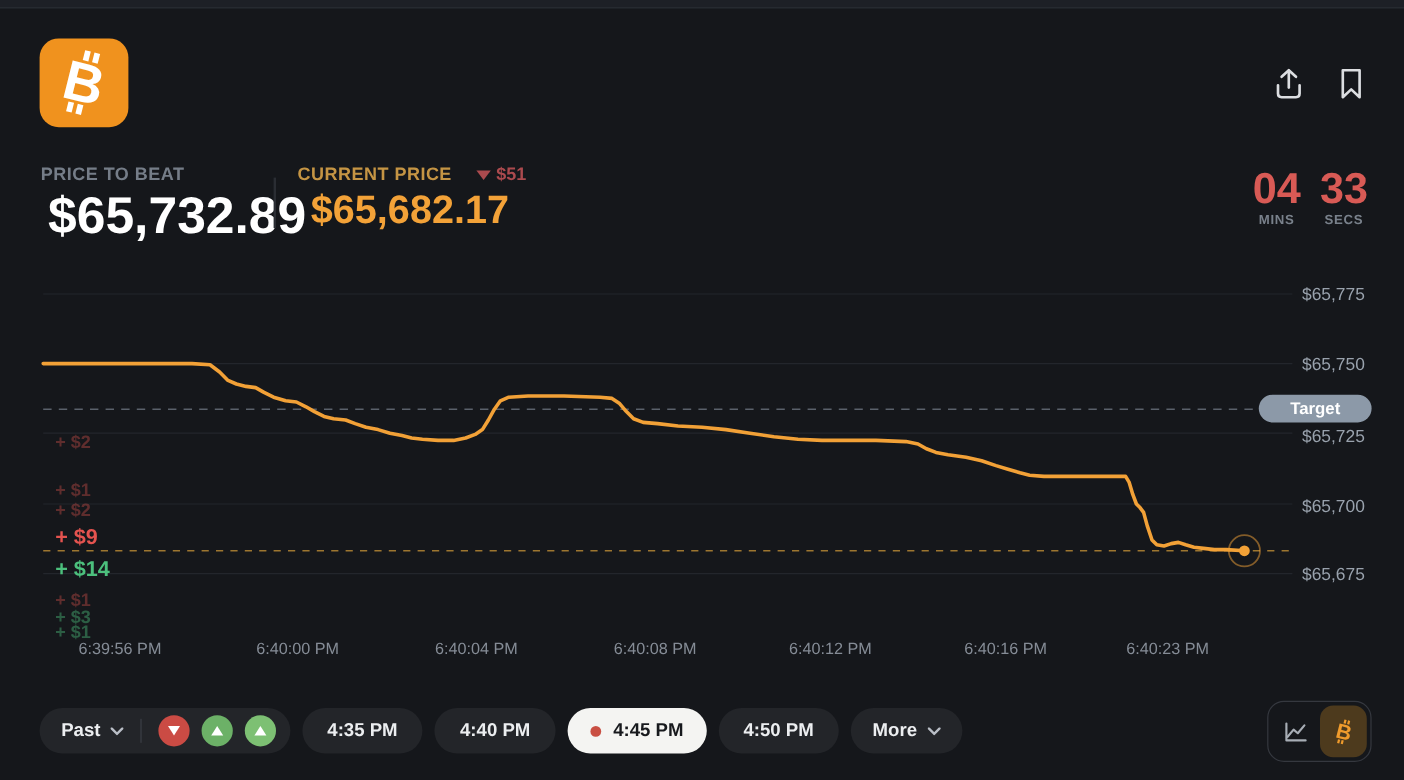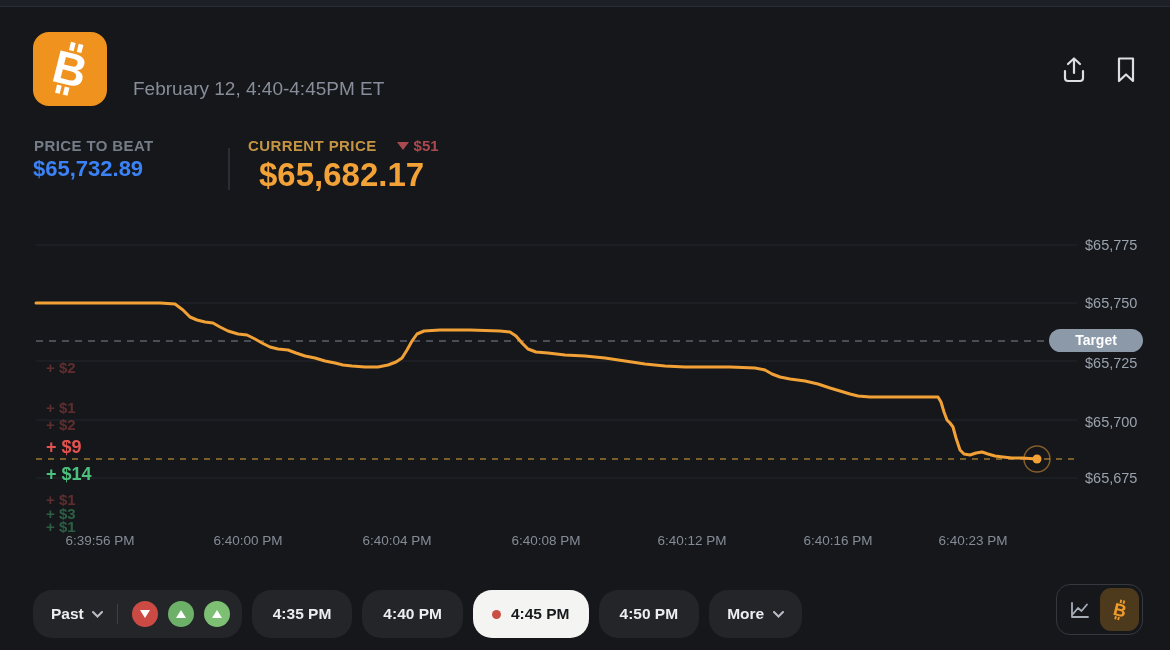--- a/index.html
+++ b/index.html
@@ -16,21 +16,21 @@
           background:#f0921e; border-radius:16px; display:flex; align-items:center; justify-content:center; }
   .page-title { position:absolute; left:133px; top:36px; font-size:28px; font-weight:700; color:#f4f5f7; letter-spacing:.2px; }
   .subtitle   { position:absolute; left:133px; top:78px; font-size:19px; font-weight:400; color:#878e99; }
   .header-actions { position:absolute; right:28px; top:54px; display:flex; gap:20px; }
   .icon-btn { background:none; border:none; cursor:pointer; width:32px; height:32px;
               display:flex; align-items:center; justify-content:center; }
 
   
   .ptb-label { position:absolute; left:34px; top:137px; font-size:15px; font-weight:700;
                color:#757d88; letter-spacing:.4px; }
-  .ptb-value { position:absolute; left:33px; top:156px; font-size:22px; font-weight:700; color:#3b82f6; }
+  .ptb-value { position:absolute; left:40px; top:156px; font-size:43px; font-weight:700; color:#ffffff; }
   .vdiv { position:absolute; left:228px; top:148px; width:2px; height:42px; background:#2a2d33; }
   .cp-label-row { position:absolute; left:248px; top:137px; display:flex; align-items:center; gap:20px; }
   .cp-label { font-size:15px; font-weight:700; color:#c59544; letter-spacing:.4px; }
   .delta { display:flex; align-items:center; gap:5px; font-size:15px; font-weight:700; color:#ab4a4e; }
   .tri-down { width:0; height:0; border-left:6px solid transparent; border-right:6px solid transparent;
               border-top:8px solid #ab4a4e; }
   .cp-value { position:absolute; left:259px; top:156px; font-size:33px; font-weight:700; color:#f3a238; }
 
   .countdown { position:absolute; right:30px; top:138px; display:flex; gap:16px; }
   .cd-col { display:flex; flex-direction:column; align-items:center; }
@@ -49,21 +49,21 @@
   .bet-big { font-weight:700; font-size:18px; }
   .red-muted { fill:#e2554f; opacity:.36; }
   .green-muted { fill:#4cc07d; opacity:.42; }
   .red-bright { fill:#e4534f; }
   .green-bright { fill:#4cc07d; }
   .target-badge-rect { fill:#8c99a8; }
   .target-badge-text { fill:#ffffff; font-size:14px; font-weight:700; text-anchor:middle; }
 
   
   .toolbar { position:absolute; left:33px; top:590px; display:flex; gap:10px; align-items:center; }
-  .pill { height:48px; border-radius:19px; background:#232529; border:none; color:#eceef0;
+  .pill { height:38px; border-radius:19px; background:#232529; border:none; color:#eceef0;
           font-size:15.5px; font-weight:700; font-family:"Liberation Sans",sans-serif;
           display:flex; align-items:center; cursor:pointer; }
   .past-group { padding:0 12px 0 18px; gap:10px; }
   .group-div { width:1px; height:20px; background:#3c3f46; margin:0 4px; }
   .circ { width:26px; height:26px; border-radius:50%; border:none; cursor:pointer;
           display:flex; align-items:center; justify-content:center; padding:0; }
   .circ.red { background:#cb4b44; }
   .circ.green1 { background:#6cb167; }
   .circ.green2 { background:#7dc073; }
   .tri-up-w { width:0; height:0; border-left:5px solid transparent; border-right:5px solid transparent;
@@ -93,21 +93,20 @@
     <svg width="52" height="58" viewBox="0 0 26 29">
       <g transform="rotate(14 13 14.5)" fill="#ffffff">
         <text x="13" y="22.5" text-anchor="middle" font-size="23" font-weight="800" font-family="Liberation Sans, sans-serif">B</text>
         <rect x="10.2" y="1.2" width="2.4" height="4.2"></rect>
         <rect x="14.2" y="1.2" width="2.4" height="4.2"></rect>
         <rect x="8.6" y="23.6" width="2.4" height="4.2"></rect>
         <rect x="12.6" y="23.6" width="2.4" height="4.2"></rect>
       </g>
     </svg>
   </div>
-  <div class="subtitle">February 12, 4:40-4:45PM ET</div>
   <div class="header-actions">
     <button class="icon-btn">
       <svg width="26" height="28" viewBox="0 0 26 28" fill="none" stroke="#dcdee1" stroke-width="2.2" stroke-linecap="round" stroke-linejoin="round">
         <path d="M13 17 L13 3"></path>
         <path d="M7 8 L13 2.5 L19 8"></path>
         <path d="M4 15 L4 22 Q4 25 7 25 L19 25 Q22 25 22 22 L22 15"></path>
       </svg>
     </button>
     <button class="icon-btn">
       <svg width="22" height="28" viewBox="0 0 22 28" fill="none" stroke="#dcdee1" stroke-width="2.2" stroke-linejoin="round">
@@ -121,20 +120,30 @@
   <div class="vdiv"></div>
   <div class="cp-label-row">
     <span class="cp-label">CURRENT PRICE</span>
     <span class="delta">
       <span class="tri-down"></span>
       <span>$51</span>
     </span>
   </div>
   <div class="cp-value">$65,682.17</div>
 
+  <div class="countdown">
+    <div class="cd-col">
+      <div class="cd-num">04</div>
+      <div class="cd-label">MINS</div>
+    </div>
+    <div class="cd-col">
+      <div class="cd-num">33</div>
+      <div class="cd-label">SECS</div>
+    </div>
+  </div>
 
   <svg class="chart-svg" width="1170" height="330" viewBox="0 225 1170 330">
 
     <line class="grid" x1="36" x2="1077" y1="245" y2="245"></line>
     <line class="grid" x1="36" x2="1077" y1="303" y2="303"></line>
     <line class="grid" x1="36" x2="1077" y1="361" y2="361"></line>
     <line class="grid" x1="36" x2="1077" y1="420" y2="420"></line>
     <line class="grid" x1="36" x2="1077" y1="478" y2="478"></line>
 
     <line class="target-line" x1="36" x2="1050" y1="341" y2="341"></line>

